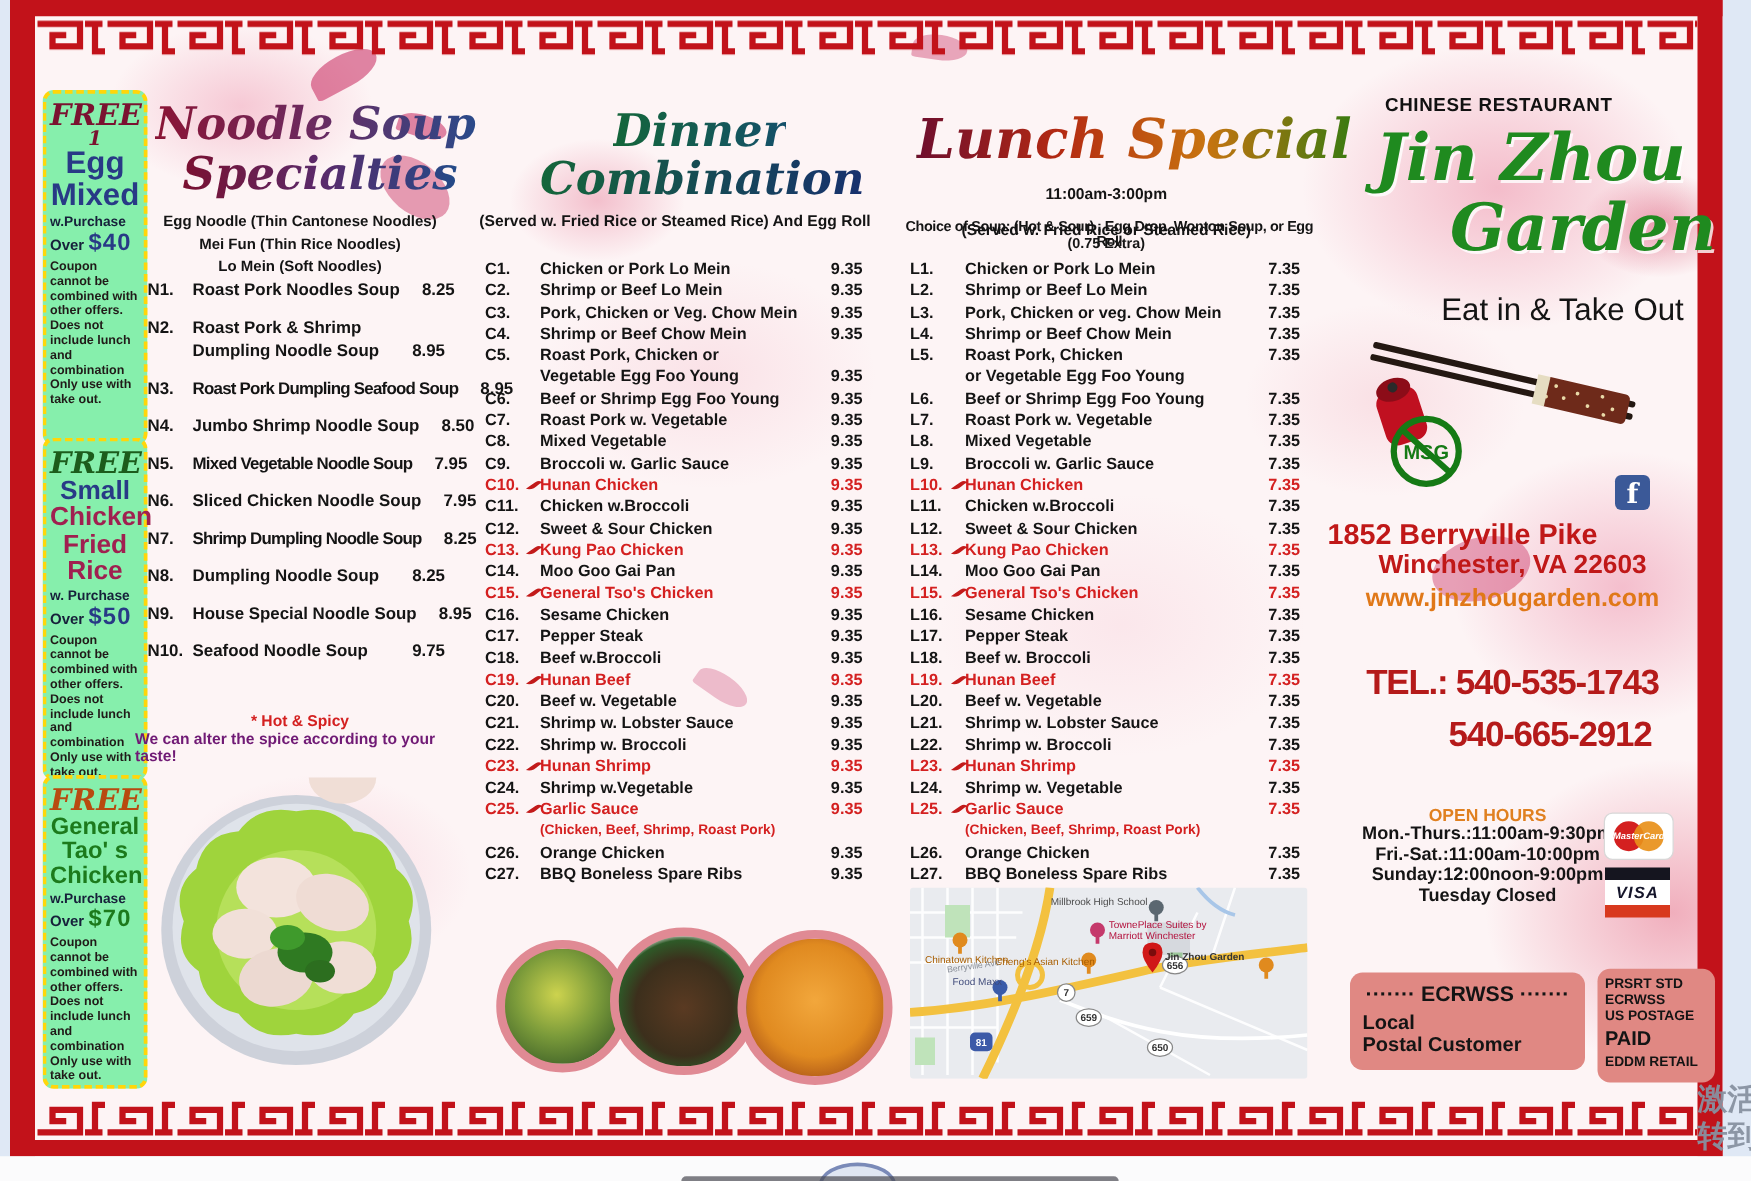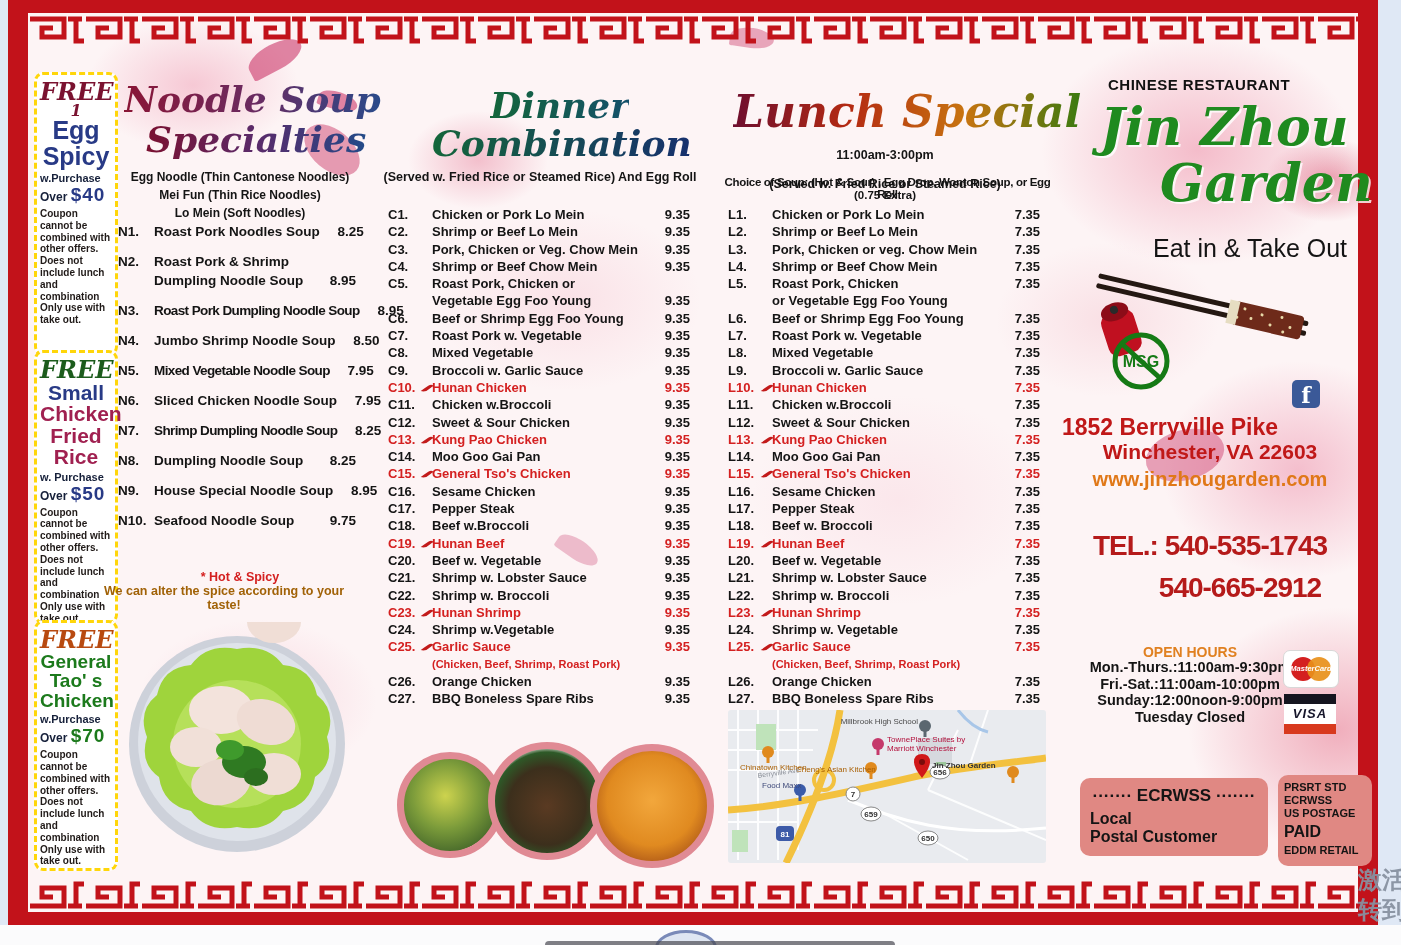--- a/index.html
+++ b/index.html
@@ -17,21 +17,21 @@
       radial-gradient(200px 160px at 1290px 470px, rgba(231,110,145,.40), transparent 68%),
       radial-gradient(220px 180px at 1330px 730px, rgba(225,90,120,.45), transparent 68%),
       radial-gradient(90px 60px at 1320px 180px, rgba(205,30,70,.40), transparent 70%),
       radial-gradient(160px 110px at 1100px 320px, rgba(240,170,185,.28), transparent 70%),
       #fdf4f5;}
   .petal{position:absolute;background:rgba(198,38,92,.55);border-radius:60% 60% 60% 10%;}
   
   .bar{position:absolute;background:#c2121a;}
   .lattice{position:absolute;}
   
-  .coupon{position:absolute;left:34px;width:72px;background:#ffffff;border:3px dashed #ffd60a;
+  .coupon{position:absolute;left:34px;width:72px;background:#86efac;border:3px dashed #ffd60a;
     border-radius:9px;padding:5px 3px;text-align:center;color:#1c1c1c;}
   .coupon .free{font-family:"DejaVu Serif",serif;font-style:italic;font-weight:bold;font-size:24px;line-height:24px;}
   .coupon .one{font-family:"DejaVu Serif",serif;font-style:italic;font-weight:bold;font-size:16px;line-height:14px;color:#7a1230;}
   .c1 .free{color:#7a1230;} .c2 .free{color:#1c5c1c;} .c3 .free{color:#b84a10;}
   .coupon .item{font-weight:bold;line-height:1.02;}
   .c1 .item{color:#283a86;font-size:25px;}
   .c2 .w1{color:#283a86;} .c2 .item{color:#a02050;font-size:21px;}
   .c3 .item{color:#1c7a1c;font-size:19px;}
   .coupon .wp{font-weight:bold;font-size:11px;color:#16203a;text-align:left;margin-top:3px;}
   .coupon .over{font-weight:bold;font-size:12px;color:#16203a;text-align:left;}
@@ -95,21 +95,21 @@
       </defs>
     <rect width="1330" height="32" fill="url(#mdr)"></rect>
   </svg>
   <svg class="lattice" style="left:28px;top:878px;transform:scaleY(-1);" width="1330" height="34">
     <rect width="1330" height="34" fill="url(#mdr)"></rect>
   </svg>
 
   <div class="coupon c1" style="top:72px;height:268px;">
     <div class="free">FREE</div>
     <div class="one">1</div>
-    <div class="item"><span>Egg</span><br><span>Spicy</span></div>
+    <div class="item"><span>Egg</span><br><span>Mixed</span></div>
     <div class="wp">w.Purchase</div>
     <div class="over"><span>Over</span> <span class="amt">$40</span></div>
     <div class="fine">Coupon cannot be combined with other offers. Does not include lunch and combination Only use with take out.</div>
   </div>
   <div class="coupon c2" style="top:350px;height:258px;">
     <div class="free">FREE</div>
     <div class="item"><span class="w1">Small</span><br><span>Chicken</span><br><span>Fried</span><br><span>Rice</span></div>
     <div class="wp">w. Purchase</div>
     <div class="over"><span>Over</span> <span class="amt">$50</span></div>
     <div class="fine">Coupon cannot be combined with other offers. Does not include lunch and combination Only use with take out.</div>
@@ -145,21 +145,21 @@
           <span class="nm">Roast Pork &amp; Shrimp</span>
         </div>
         <div class="l2">
           <span class="nm">Dumpling Noodle Soup</span>
           <span class="pr">8.95</span>
         </div>
       </div>
       <div class="mi tight">
         <div class="l1">
           <span class="no">N3.</span>
-          <span class="nm">Roast Pork Dumpling Noodle Soup</span>
+          <span class="nm">Roast Pork Dumpling Seafood Soup</span>
           <span class="pr">8.95</span>
         </div>
 
       </div>
       <div class="mi">
         <div class="l1">
           <span class="no">N4.</span>
           <span class="nm">Jumbo Shrimp Noodle Soup</span>
           <span class="pr">8.50</span>
         </div>
@@ -208,21 +208,21 @@
       <div class="mi">
         <div class="l1">
           <span class="no">N10.</span>
           <span class="nm">Seafood Noodle Soup</span>
           <span class="pr">9.75</span>
         </div>
 
       </div>
     </div>
   <div style="position:absolute;left:115px;top:570px;width:250px;text-align:center;color:#d42020;font-weight:bold;font-size:12.5px;">* Hot &amp; Spicy</div>
-  <div style="position:absolute;left:92px;top:584px;width:264px;text-align:center;color:#a16207;font-weight:bold;font-size:12.5px;">We can alter the spice according to your taste!</div>
+  <div style="position:absolute;left:108px;top:584px;width:264px;text-align:left;color:#701a75;font-weight:bold;font-size:12.5px;">We can alter the spice according to your taste!</div>
 
   <svg style="position:absolute;left:126px;top:622px;" width="222" height="240">
     <circle cx="111" cy="122" r="108" fill="#cdd1da"></circle>
     <circle cx="111" cy="120" r="99" fill="#dfe3ea"></circle>
     <path d="M111 27 q30 -6 46 16 q28 2 34 30 q20 16 10 42 q8 26 -12 40 q-4 28 -32 34 q-16 22 -46 16 q-30 6 -46 -16 q-28 -6 -32 -34 q-20 -14 -12 -40 q-10 -26 10 -42 q6 -28 34 -30 q16 -22 46 -16z" fill="#9fd43c"></path>
     <circle cx="111" cy="122" r="64" fill="#b6e05a"></circle>
     <ellipse cx="95" cy="88" rx="32" ry="24" fill="#f3e3dc"></ellipse>
     <ellipse cx="140" cy="100" rx="30" ry="22" fill="#efdcd4" transform="rotate(20 140 100)"></ellipse>
     <ellipse cx="70" cy="125" rx="26" ry="20" fill="#f1e0d8"></ellipse>
     <ellipse cx="95" cy="160" rx="30" ry="23" fill="#ecd9d1" transform="rotate(-12 95 160)"></ellipse>

